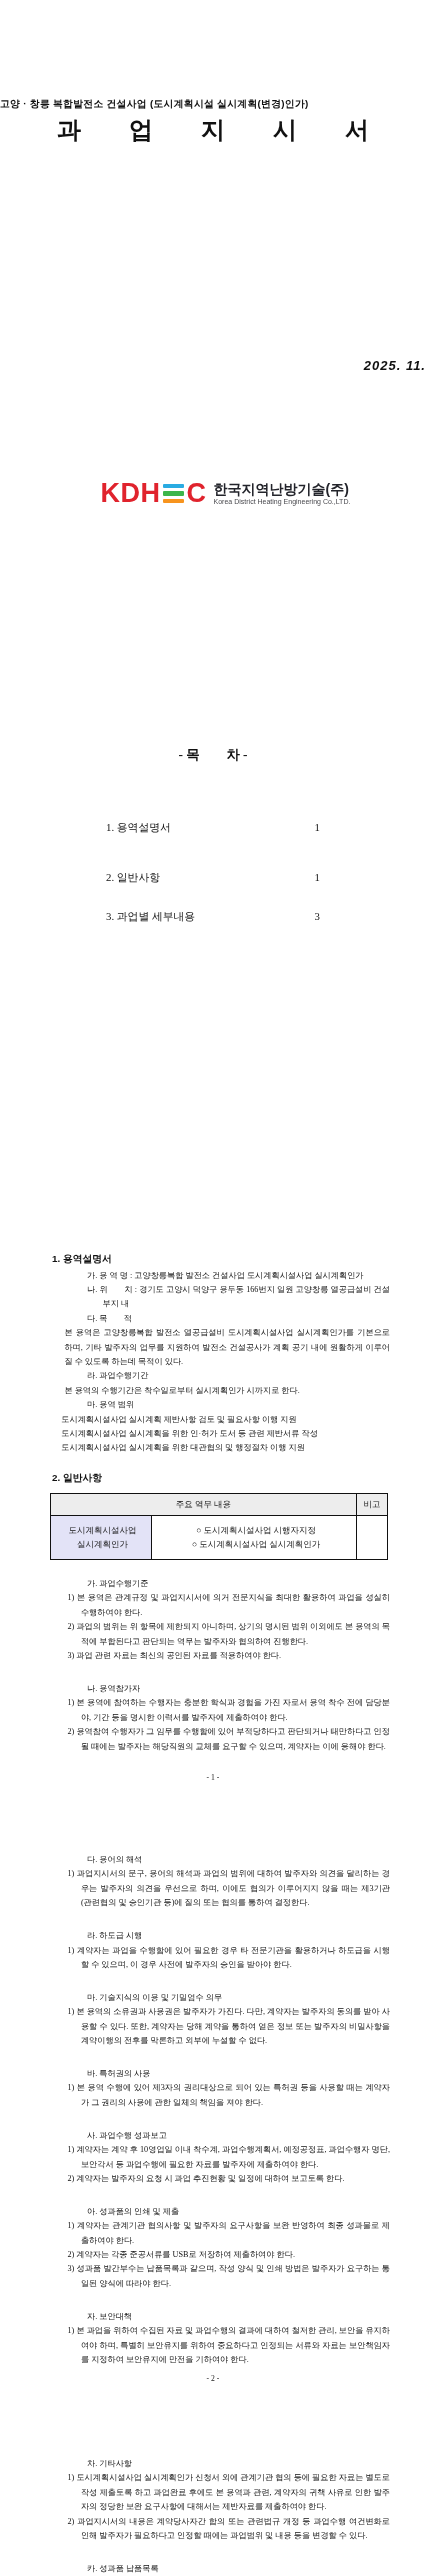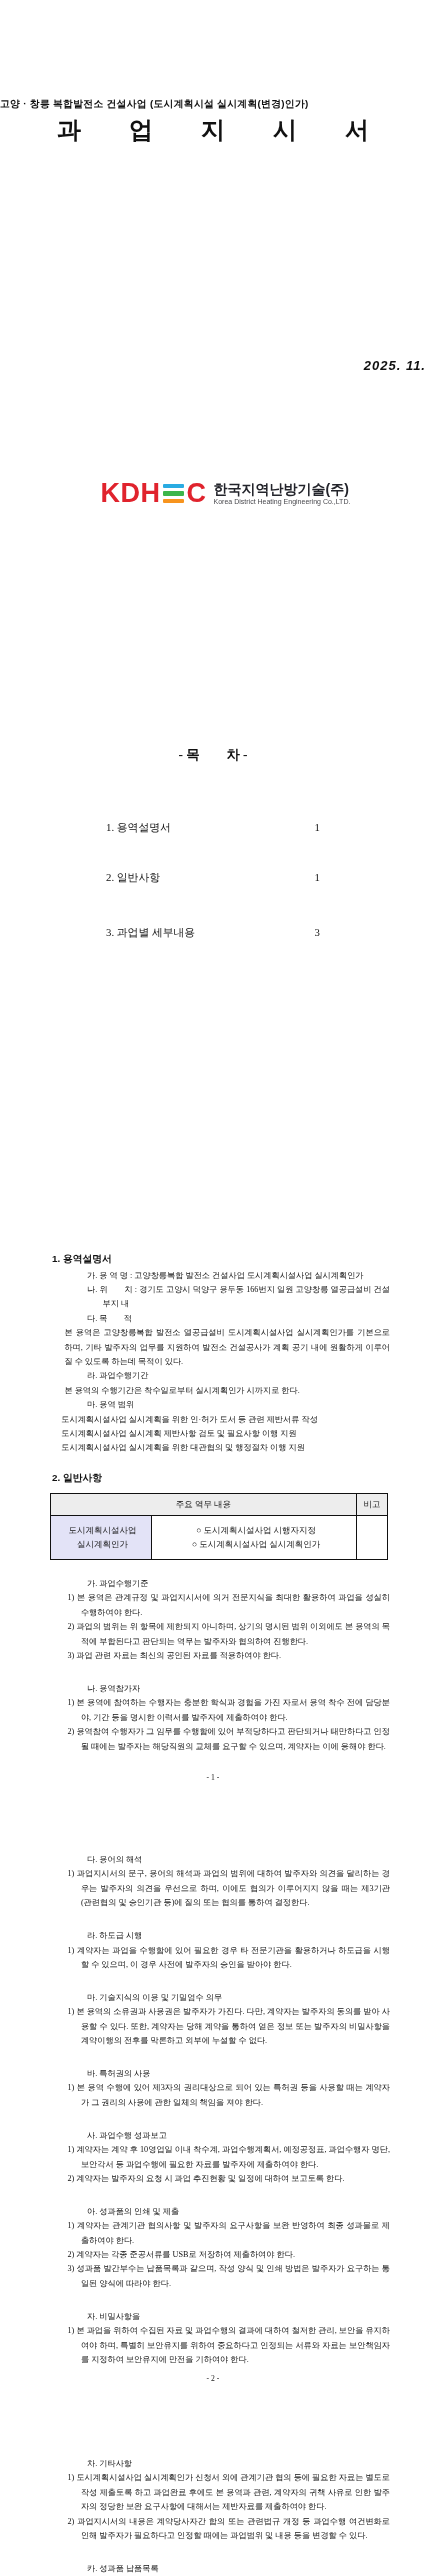--- a/index.html
+++ b/index.html
@@ -21,21 +21,21 @@
   .logo-e{display:inline-flex;flex-direction:column;justify-content:center;gap:3.1px;width:20.6px;margin:0 2.6px;}
   .logo-e i{display:block;height:4.6px;border-radius:1px;}
   .logo-e .b1{background:#29abe2;} .logo-e .b2{background:#3cb54a;} .logo-e .b3{background:#f7941e;}
   .logo-names{text-align:left;}
   .logo-kr{font-family:"Liberation Sans","DejaVu Sans",sans-serif;font-weight:800;font-size:14px;color:#23242b;line-height:15.5px;}
   .logo-en{font-family:"Liberation Sans","DejaVu Sans",sans-serif;font-size:7px;color:#4a4a4f;margin-top:1px;}
 
   
   .toc-title{position:absolute;top:144px;left:0;right:0;text-align:center;font-weight:700;font-size:13.4px;}
   .toc-item{position:absolute;left:106px;width:214px;display:flex;justify-content:space-between;font-size:10.8px;}
-  .toc-i0{top:219px;} .toc-i1{top:269px;} .toc-i2{top:324px;}
+  .toc-i0{top:219px;} .toc-i1{top:269px;} .toc-i2{top:308px;}
 
   
   .body-area{padding:0 36px 0 52px;font-size:8.2px;line-height:14.4px;text-align:justify;}
   .pad3{padding-top:47px;} .pad4{padding-top:48px;} .pad5{padding-top:50px;}
   .sec{font-family:"Liberation Sans","DejaVu Sans",sans-serif;font-weight:700;font-size:9.8px;
        text-align:left;line-height:15.5px;margin-bottom:2.1px;}
   .mt-sec{margin-top:14.4px;}
   .l0{padding-left:15.5px;text-indent:-15.5px;margin-left:35px;}
   .pp{margin-left:12.4px;}
   .scope-list > div{margin-left:9.3px;}
@@ -103,22 +103,22 @@
     <div class="body-area pad3">
       <div class="sec">1. 용역설명서</div>
       <div class="l0">가. 용 역 명 : 고양창릉복합 발전소 건설사업 도시계획시설사업 실시계획인가</div>
       <div class="l0">나. 위　　치 : 경기도 고양시 덕양구 용두동 166번지 일원 고양창릉 열공급설비 건설부지 내</div>
       <div class="l0">다. 목　　적</div>
       <div class="pp">본 용역은 고양창릉복합 발전소 열공급설비 도시계획시설사업 실시계획인가를 기본으로 하며, 기타 발주자의 업무를 지원하여 발전소 건설공사가 계획 공기 내에 원활하게 이루어 질 수 있도록 하는데 목적이 있다.</div>
       <div class="l0">라. 과업수행기간</div>
       <div class="pp">본 용역의 수행기간은 착수일로부터 실시계획인가 시까지로 한다.</div>
       <div class="l0">마. 용역 범위</div>
       <div class="scope-list">
+          <div>도시계획시설사업 실시계획 제반사항 검토 및 필요사항 이행 지원</div>
           <div>도시계획시설사업 실시계획을 위한 인·허가 도서 등 관련 제반서류 작성</div>
-          <div>도시계획시설사업 실시계획 제반사항 검토 및 필요사항 이행 지원</div>
           <div>도시계획시설사업 실시계획을 위한 대관협의 및 행정절차 이행 지원</div>
         </div>
 
       <div class="sec mt-sec">2. 일반사항</div>
       <div class="gtable">
         <div class="gt-head">
           <div class="gt-head-main">주요 역무 내용</div>
           <div class="gt-head-note">비고</div>
         </div>
         <div class="gt-body">
@@ -188,21 +188,21 @@
       </div>
       <div class="sub">
         <div class="l0">아. 성과품의 인쇄 및 제출</div>
         <div class="n1-list">
             <div>1) 계약자는 관계기관 협의사항 및 발주자의 요구사항을 보완 반영하여 최종 성과물로 제출하여야 한다.</div>
             <div>2) 계약자는 각종 준공서류를 USB로 저장하여 제출하여야 한다.</div>
             <div>3) 성과품 발간부수는 납품목록과 같으며, 작성 양식 및 인쇄 방법은 발주자가 요구하는 통일된 양식에 따라야 한다.</div>
           </div>
       </div>
       <div class="sub">
-        <div class="l0">자. 비밀사항을</div>
+        <div class="l0">자. 보안대책</div>
         <div class="n1-list">
             <div>1) 본 과업을 위하여 수집된 자료 및 과업수행의 결과에 대하여 철저한 관리, 보안을 유지하여야 하며, 특별히 보안유지를 위하여 중요하다고 인정되는 서류와 자료는 보안책임자를 지정하여 보안유지에 만전을 기하여야 한다.</div>
           </div>
       </div>
     </div>
     <div class="pfoot">- 2 -</div>
   </div>
 
   <div class="page p5">
     <div class="body-area pad5">

